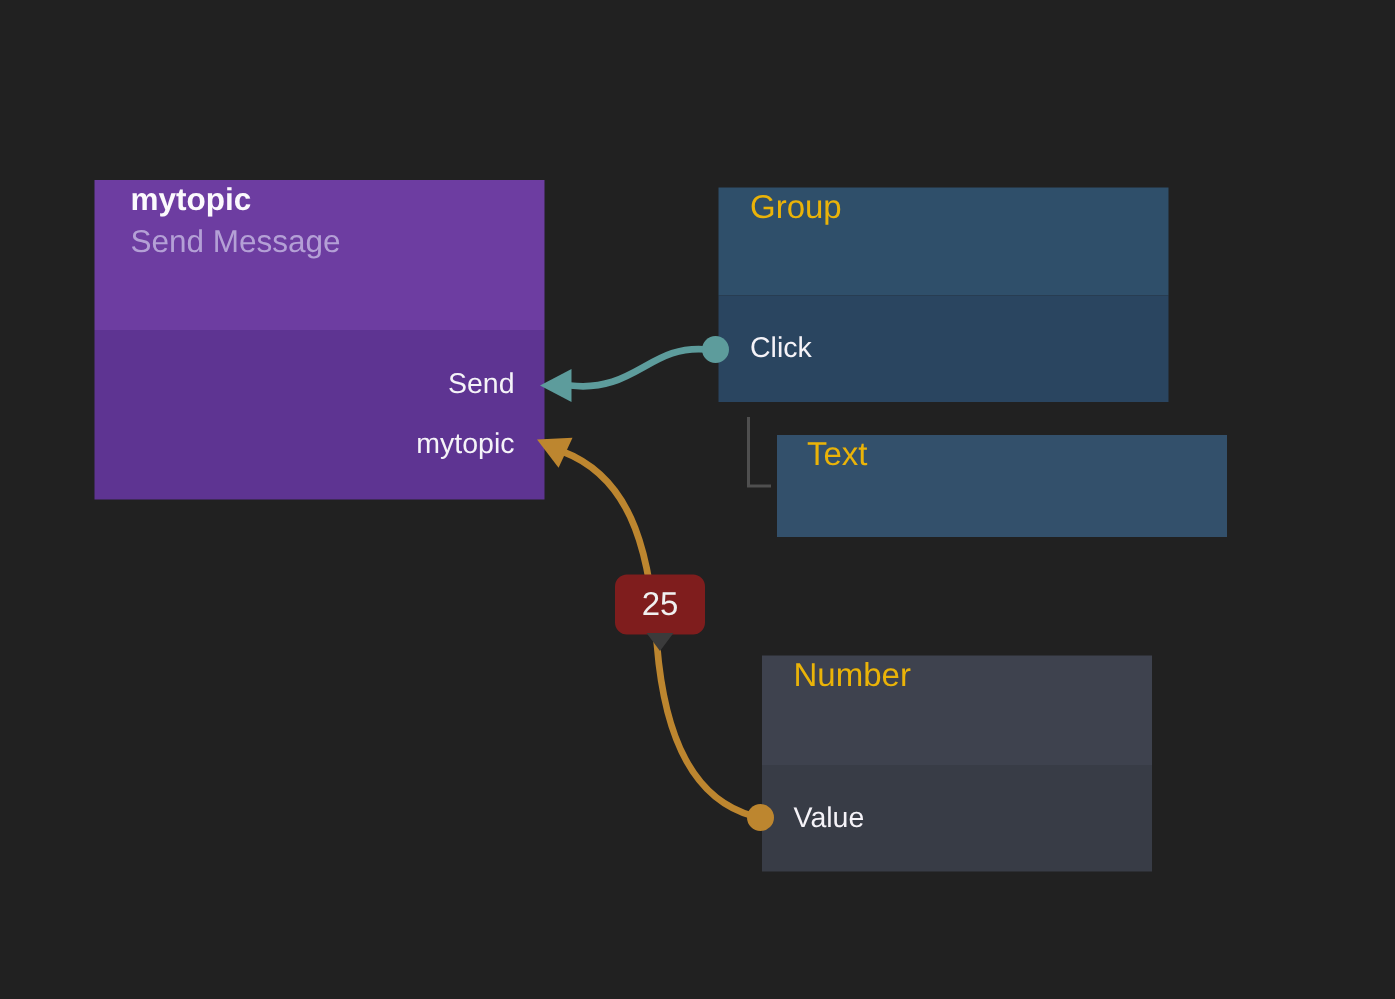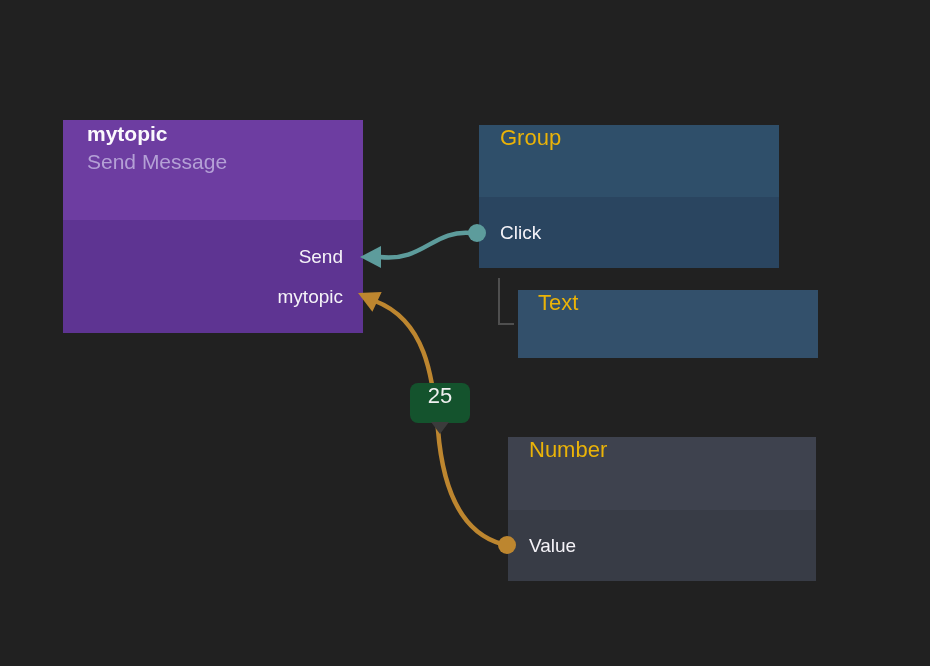--- a/index.html
+++ b/index.html
@@ -29,35 +29,35 @@
   .node-group { left: 479px; top: 125px; width: 300px; height: 143px; }
   .node-group .node-header { height: 72px; padding-left: 21px; }
   .node-group .node-body { height: 71px; justify-content: center; }
   .node-group .port-row { display: flex; align-items: center; padding-left: 21px; }
 
   
   .node-text { left: 518px; top: 290px; width: 300px; height: 68px;
                display: flex; padding-left: 20px; }
 
   
-  .node-number { left: 508px; top: 437px; width: 308px; height: 144px; }
+  .node-number { left: 508px; top: 437px; width: 260px; height: 144px; }
   .node-number .node-header { height: 73px; padding-left: 21px; }
   .node-number .node-body { height: 71px; justify-content: center; text-align: right; }
   .node-number .port-row { display: flex; align-items: center; padding-left: 21px; }
 
   .node-title-plain { font-size: 22px; font-weight: 400; color: #eab308; }
 
   
   .wires { position: absolute; inset: 0; z-index: 2; }
 
   
   .value-badge {
     position: absolute; left: 410px; top: 383px; width: 60px; height: 40px;
-    background: #14532d; border-radius: 8px; z-index: 3;
-    display: flex; justify-content: center;
+    background: #7f1d1d; border-radius: 8px; z-index: 3;
+    display: flex; align-items: center; justify-content: center;
     font-size: 22px; color: #f0f0f0;
   }
   .value-badge::after {
     content: ""; position: absolute; top: 39px; left: 50%; margin-left: -9px;
     border-left: 9px solid transparent; border-right: 9px solid transparent;
     border-top: 12px solid #3b3b3b;
   }
 </style>
 </head>
 <body>

